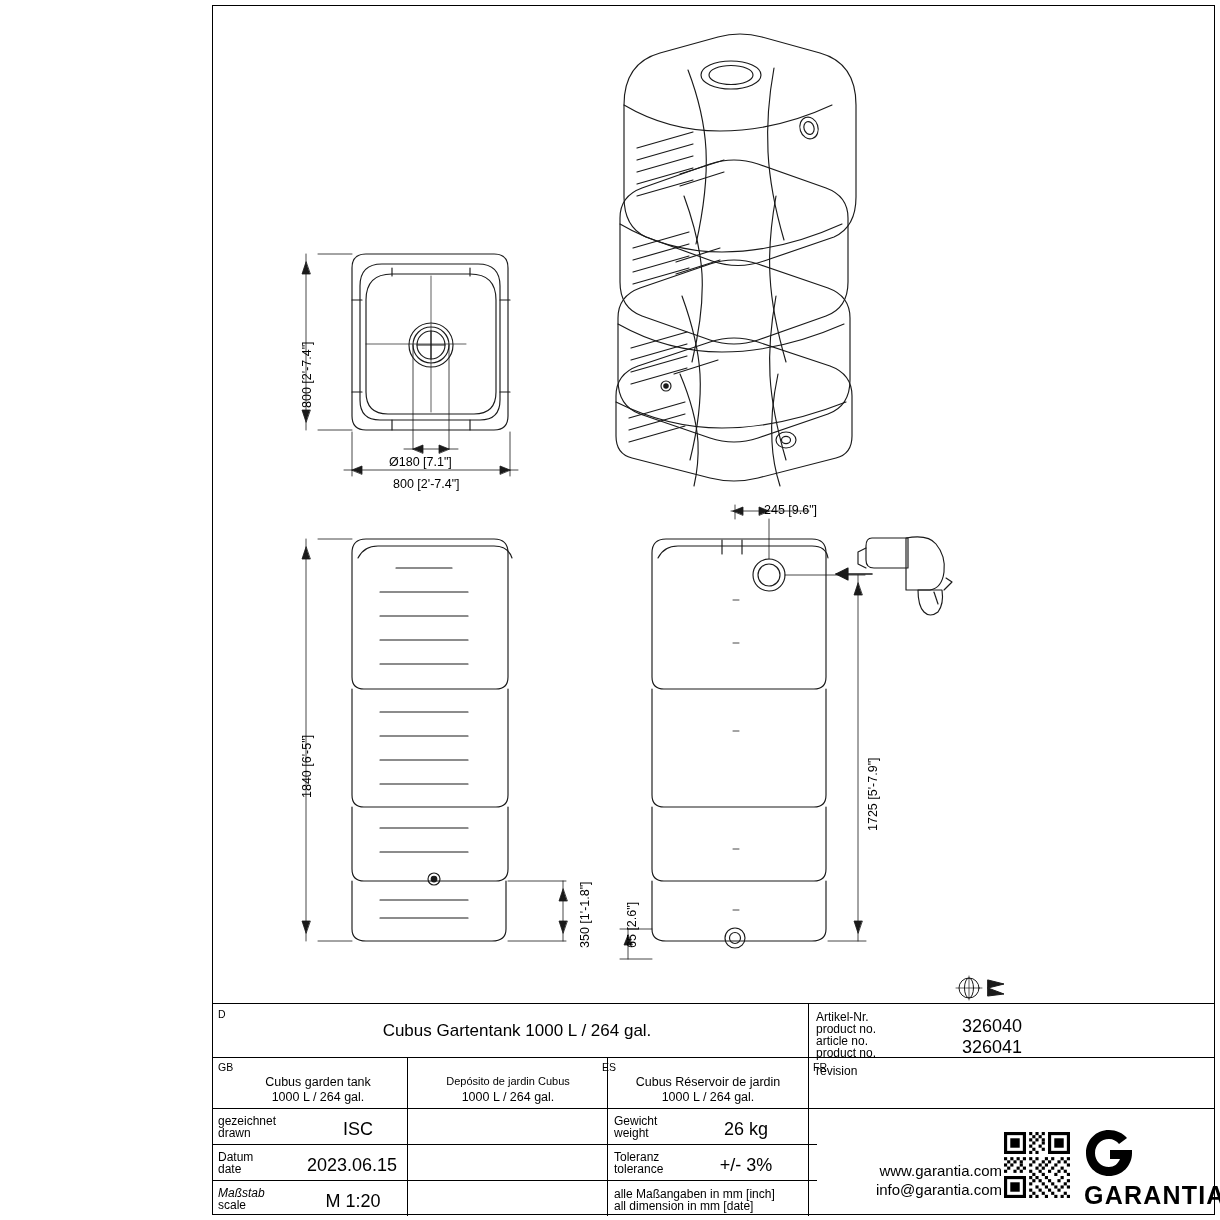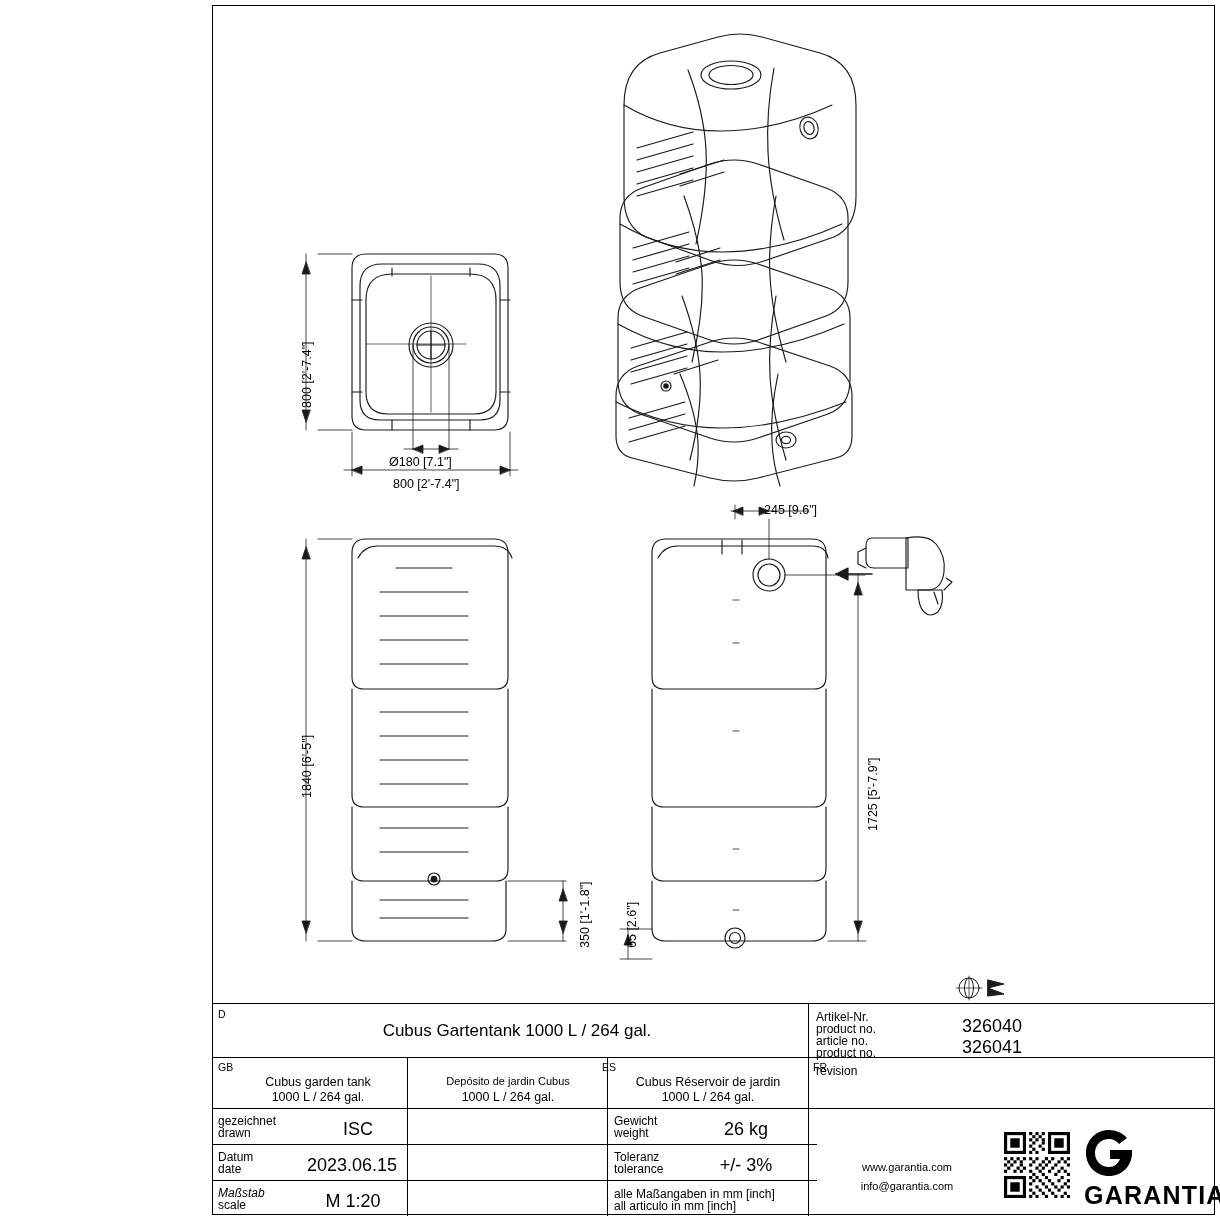--- a/index.html
+++ b/index.html
@@ -88,23 +88,23 @@
     image-rendering: pixelated;
   }
   
   .logo-text {
     font-size: 25px;
     font-weight: bold;
     letter-spacing: 1.2px;
     font-family: "Liberation Sans", sans-serif;
   }
   .web {
-    font-size: 11px;
+    font-size: 15px;
     line-height: 1.45;
-    text-align: center;
+    text-align: right;
   }
   svg {
     display: block;
   }
   .dwg {
     position: absolute;
     left: 0;
     top: 0;
     width: 1220px;
     height: 1220px;
@@ -387,21 +387,21 @@
 
     <div class="tb-cell small" style="left:402px; top:146px; width:120px;">Toleranz</div>
     <div class="tb-cell small" style="left:402px; top:158px; width:120px;">tolerance</div>
     <div class="tb-cell mid ctr" style="left:478px; top:151px; width:112px;">+/- 3%</div>
 
     <div class="tb-cell small" style="left:6px; top:182px; width:120px;font-style:italic;">Maßstab</div>
     <div class="tb-cell small" style="left:6px; top:194px; width:120px;">scale</div>
     <div class="tb-cell mid ctr" style="left:90px; top:187px; width:102px;">M 1:20</div>
 
     <div class="tb-cell small" style="left:402px; top:183px; width:200px;">alle Maßangaben in mm [inch]</div>
-    <div class="tb-cell small" style="left:402px; top:195px; width:200px;">all articulo in mm [inch]</div>
+    <div class="tb-cell small" style="left:402px; top:195px; width:200px;">all dimension in mm [date]</div>
 
     <div class="tb-cell web" style="left:600px; top:156px; width:190px;">www.garantia.com</div>
     <div class="tb-cell web" style="left:600px; top:175px; width:190px;">info@garantia.com</div>
 
     <svg class="qr" style="left:792px; top:128px;" width="66" height="66" viewBox="0 0 21 21">
       <rect width="21" height="21" fill="#fff"></rect>
       <g fill="#000">
         <rect x="0" y="0" width="7" height="1"></rect>
           <rect x="0" y="6" width="7" height="1"></rect>
         <rect x="0" y="0" width="1" height="7"></rect>

